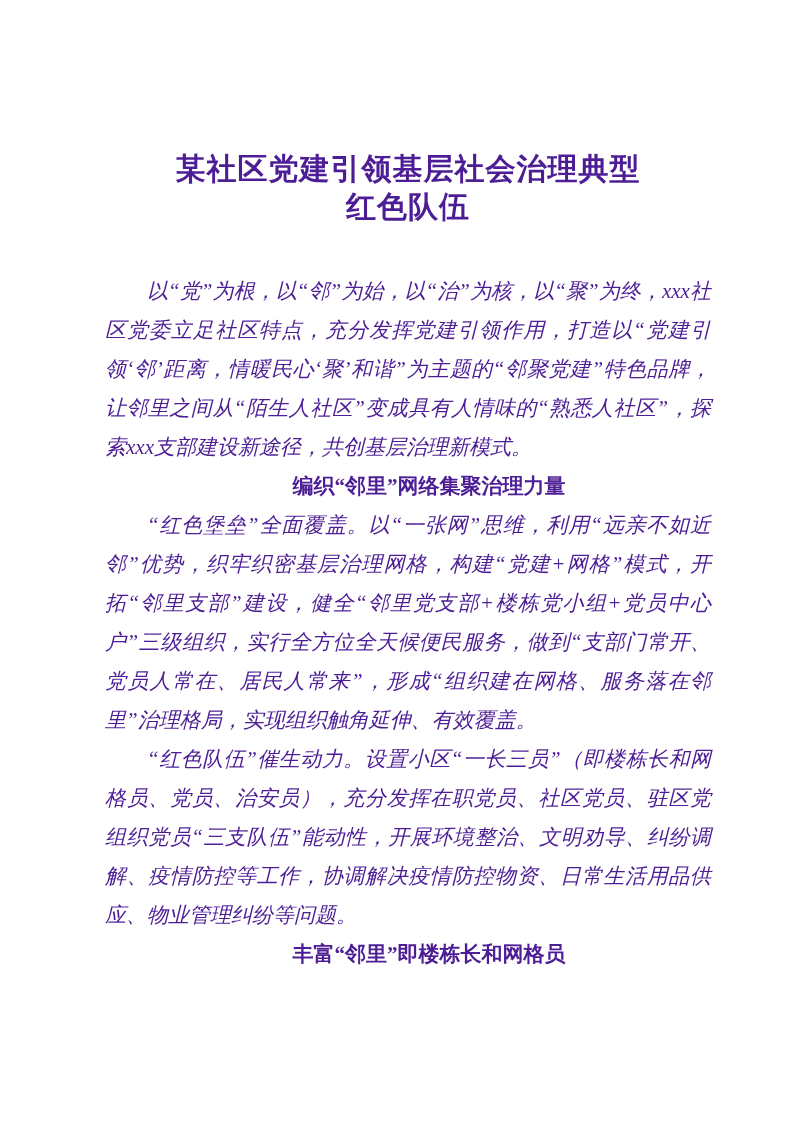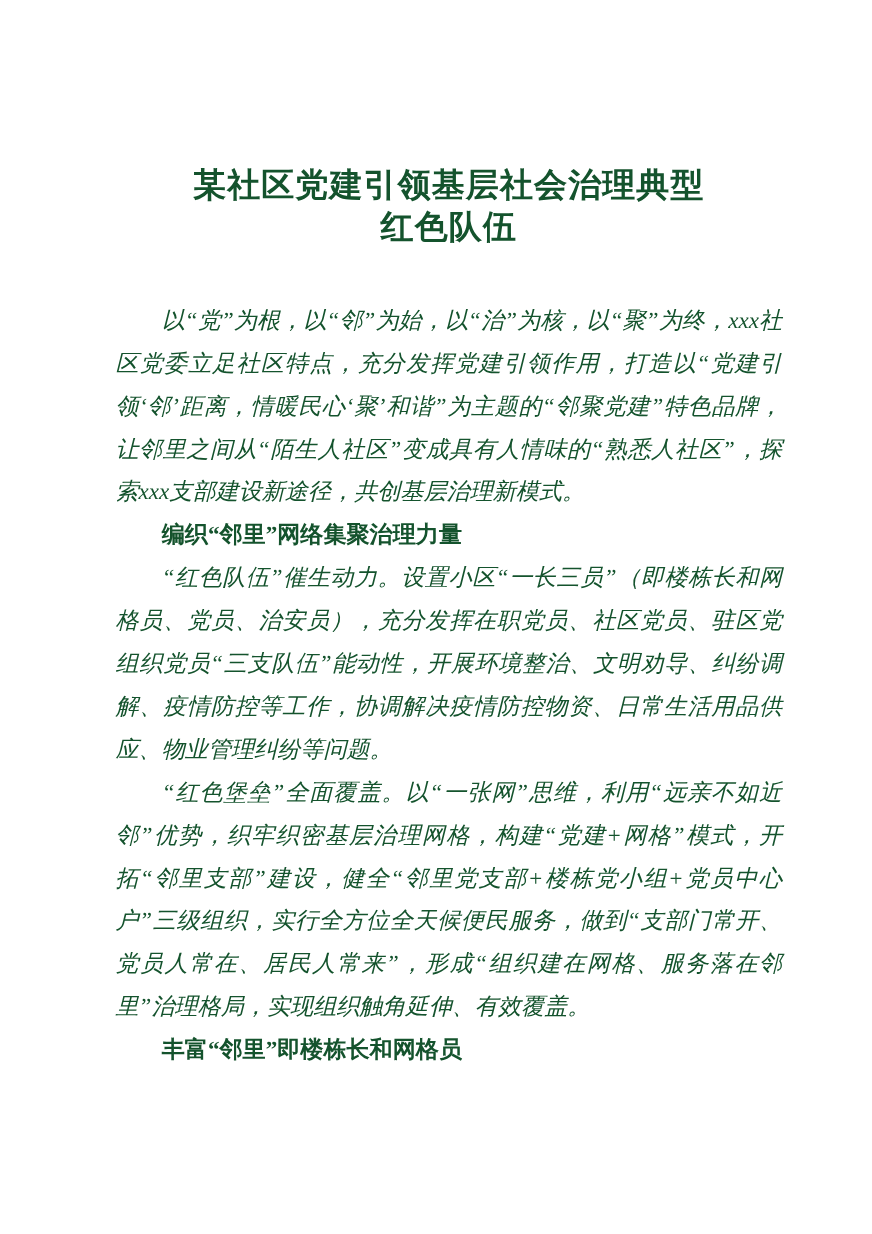--- a/index.html
+++ b/index.html
@@ -8,21 +8,21 @@
     background: #ffffff;
   }
   .page {
     position: relative;
     width: 793px;
     height: 1122px;
     background: #ffffff;
     box-sizing: border-box;
     padding: 150px 82px 0 105px;
     font-family: "Liberation Serif", "DejaVu Serif", serif;
-    color: #14532d;
+    color: #4c1d95;
     overflow: hidden;
   }
   .doc-title {
     margin: 0 0 46px 0;
     font-size: 30px;
     font-weight: bold;
     text-align: center;
     line-height: 38px;
     letter-spacing: 1px;
   }
@@ -36,37 +36,37 @@
     text-align: justify;
     text-indent: 2em;
     font-style: italic;
   }
   .heading {
     margin: 0;
     font-size: 21px;
     line-height: 39px;
     font-weight: bold;
     text-indent: 2em;
-    text-align: left;
+    text-align: center;
   }
 </style>
 </head>
 <body>
 
 <div class="page">
 
   <h1 class="doc-title">
     <span class="title-line">某社区党建引领基层社会治理典型</span>
     <span class="title-line">红色队伍</span>
   </h1>
 
   <p class="para">以“党”为根，以“邻”为始，以“治”为核，以“聚”为终，xxx社区党委立足社区特点，充分发挥党建引领作用，打造以“党建引领‘邻’距离，情暖民心‘聚’和谐”为主题的“邻聚党建”特色品牌，让邻里之间从“陌生人社区”变成具有人情味的“熟悉人社区”，探索xxx支部建设新途径，共创基层治理新模式。</p>
 
   <h2 class="heading">编织“邻里”网络集聚治理力量</h2>
 
+  <p class="para">“红色堡垒”全面覆盖。以“一张网”思维，利用“远亲不如近邻”优势，织牢织密基层治理网格，构建“党建+网格”模式，开拓“邻里支部”建设，健全“邻里党支部+楼栋党小组+党员中心户”三级组织，实行全方位全天候便民服务，做到“支部门常开、党员人常在、居民人常来”，形成“组织建在网格、服务落在邻里”治理格局，实现组织触角延伸、有效覆盖。</p>
+
   <p class="para">“红色队伍”催生动力。设置小区“一长三员”（即楼栋长和网格员、党员、治安员），充分发挥在职党员、社区党员、驻区党组织党员“三支队伍”能动性，开展环境整治、文明劝导、纠纷调解、疫情防控等工作，协调解决疫情防控物资、日常生活用品供应、物业管理纠纷等问题。</p>
-
-  <p class="para">“红色堡垒”全面覆盖。以“一张网”思维，利用“远亲不如近邻”优势，织牢织密基层治理网格，构建“党建+网格”模式，开拓“邻里支部”建设，健全“邻里党支部+楼栋党小组+党员中心户”三级组织，实行全方位全天候便民服务，做到“支部门常开、党员人常在、居民人常来”，形成“组织建在网格、服务落在邻里”治理格局，实现组织触角延伸、有效覆盖。</p>
 
   <h2 class="heading">丰富“邻里”即楼栋长和网格员</h2>
 
 
 </div>
 
 </body></html>

